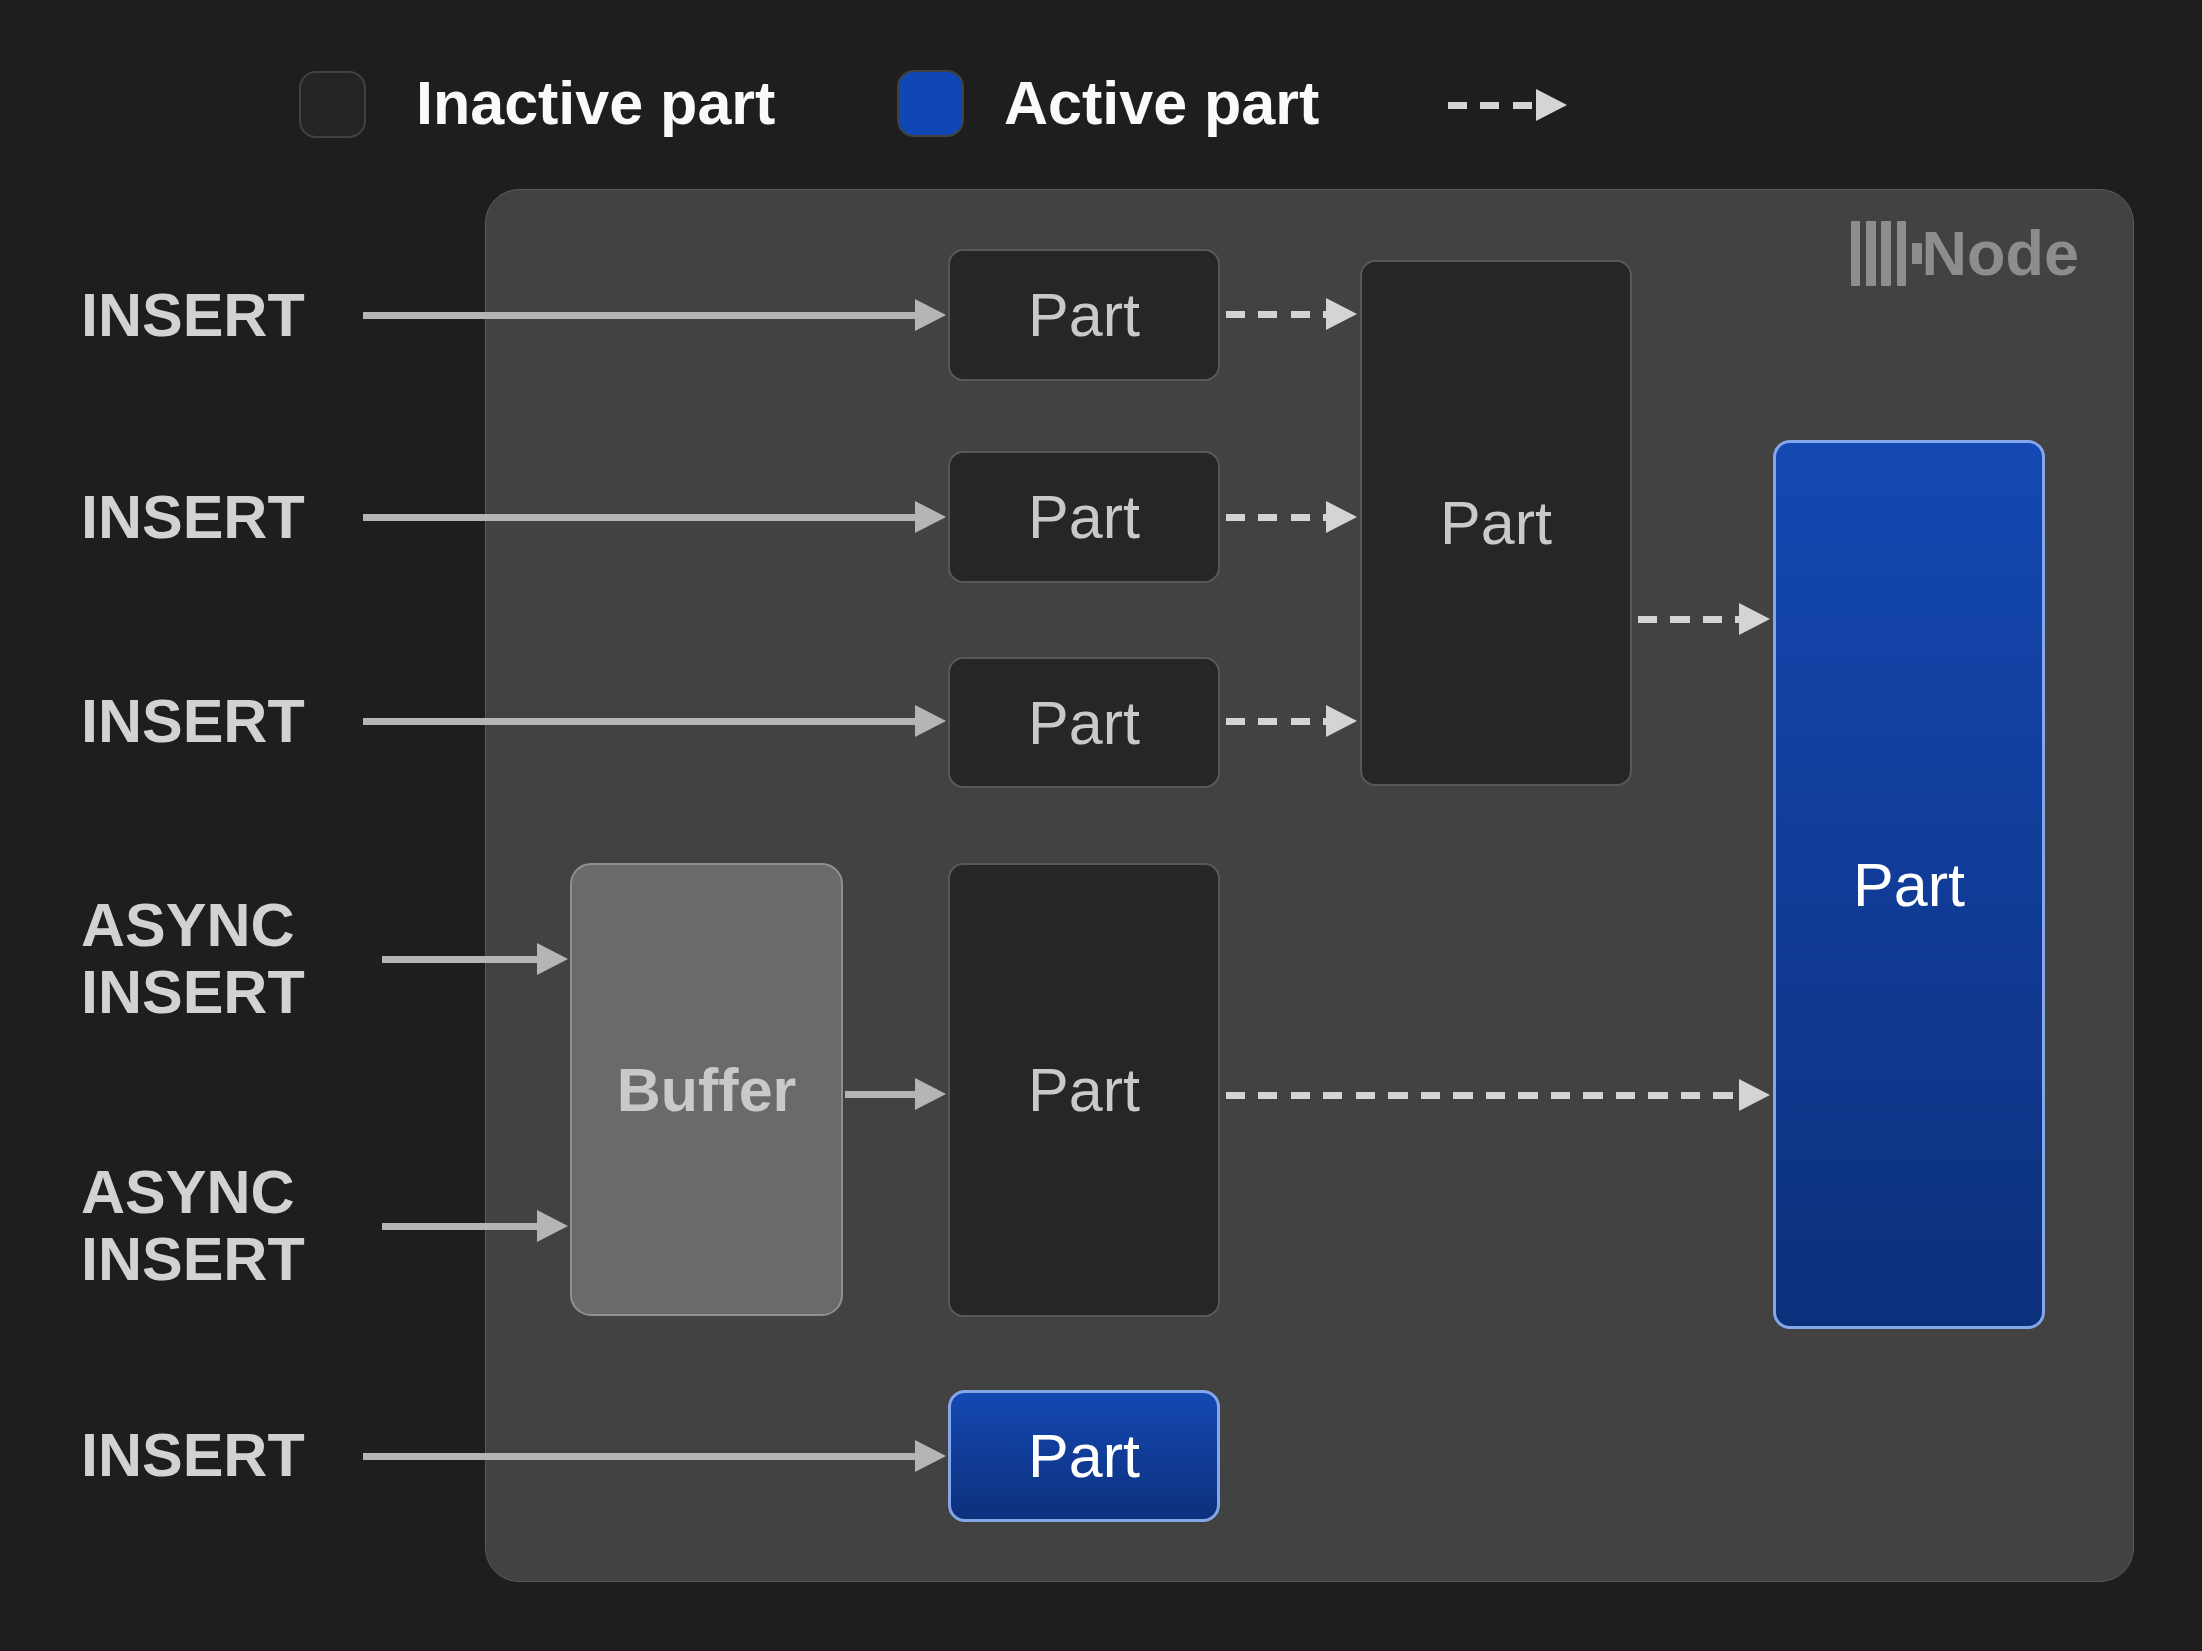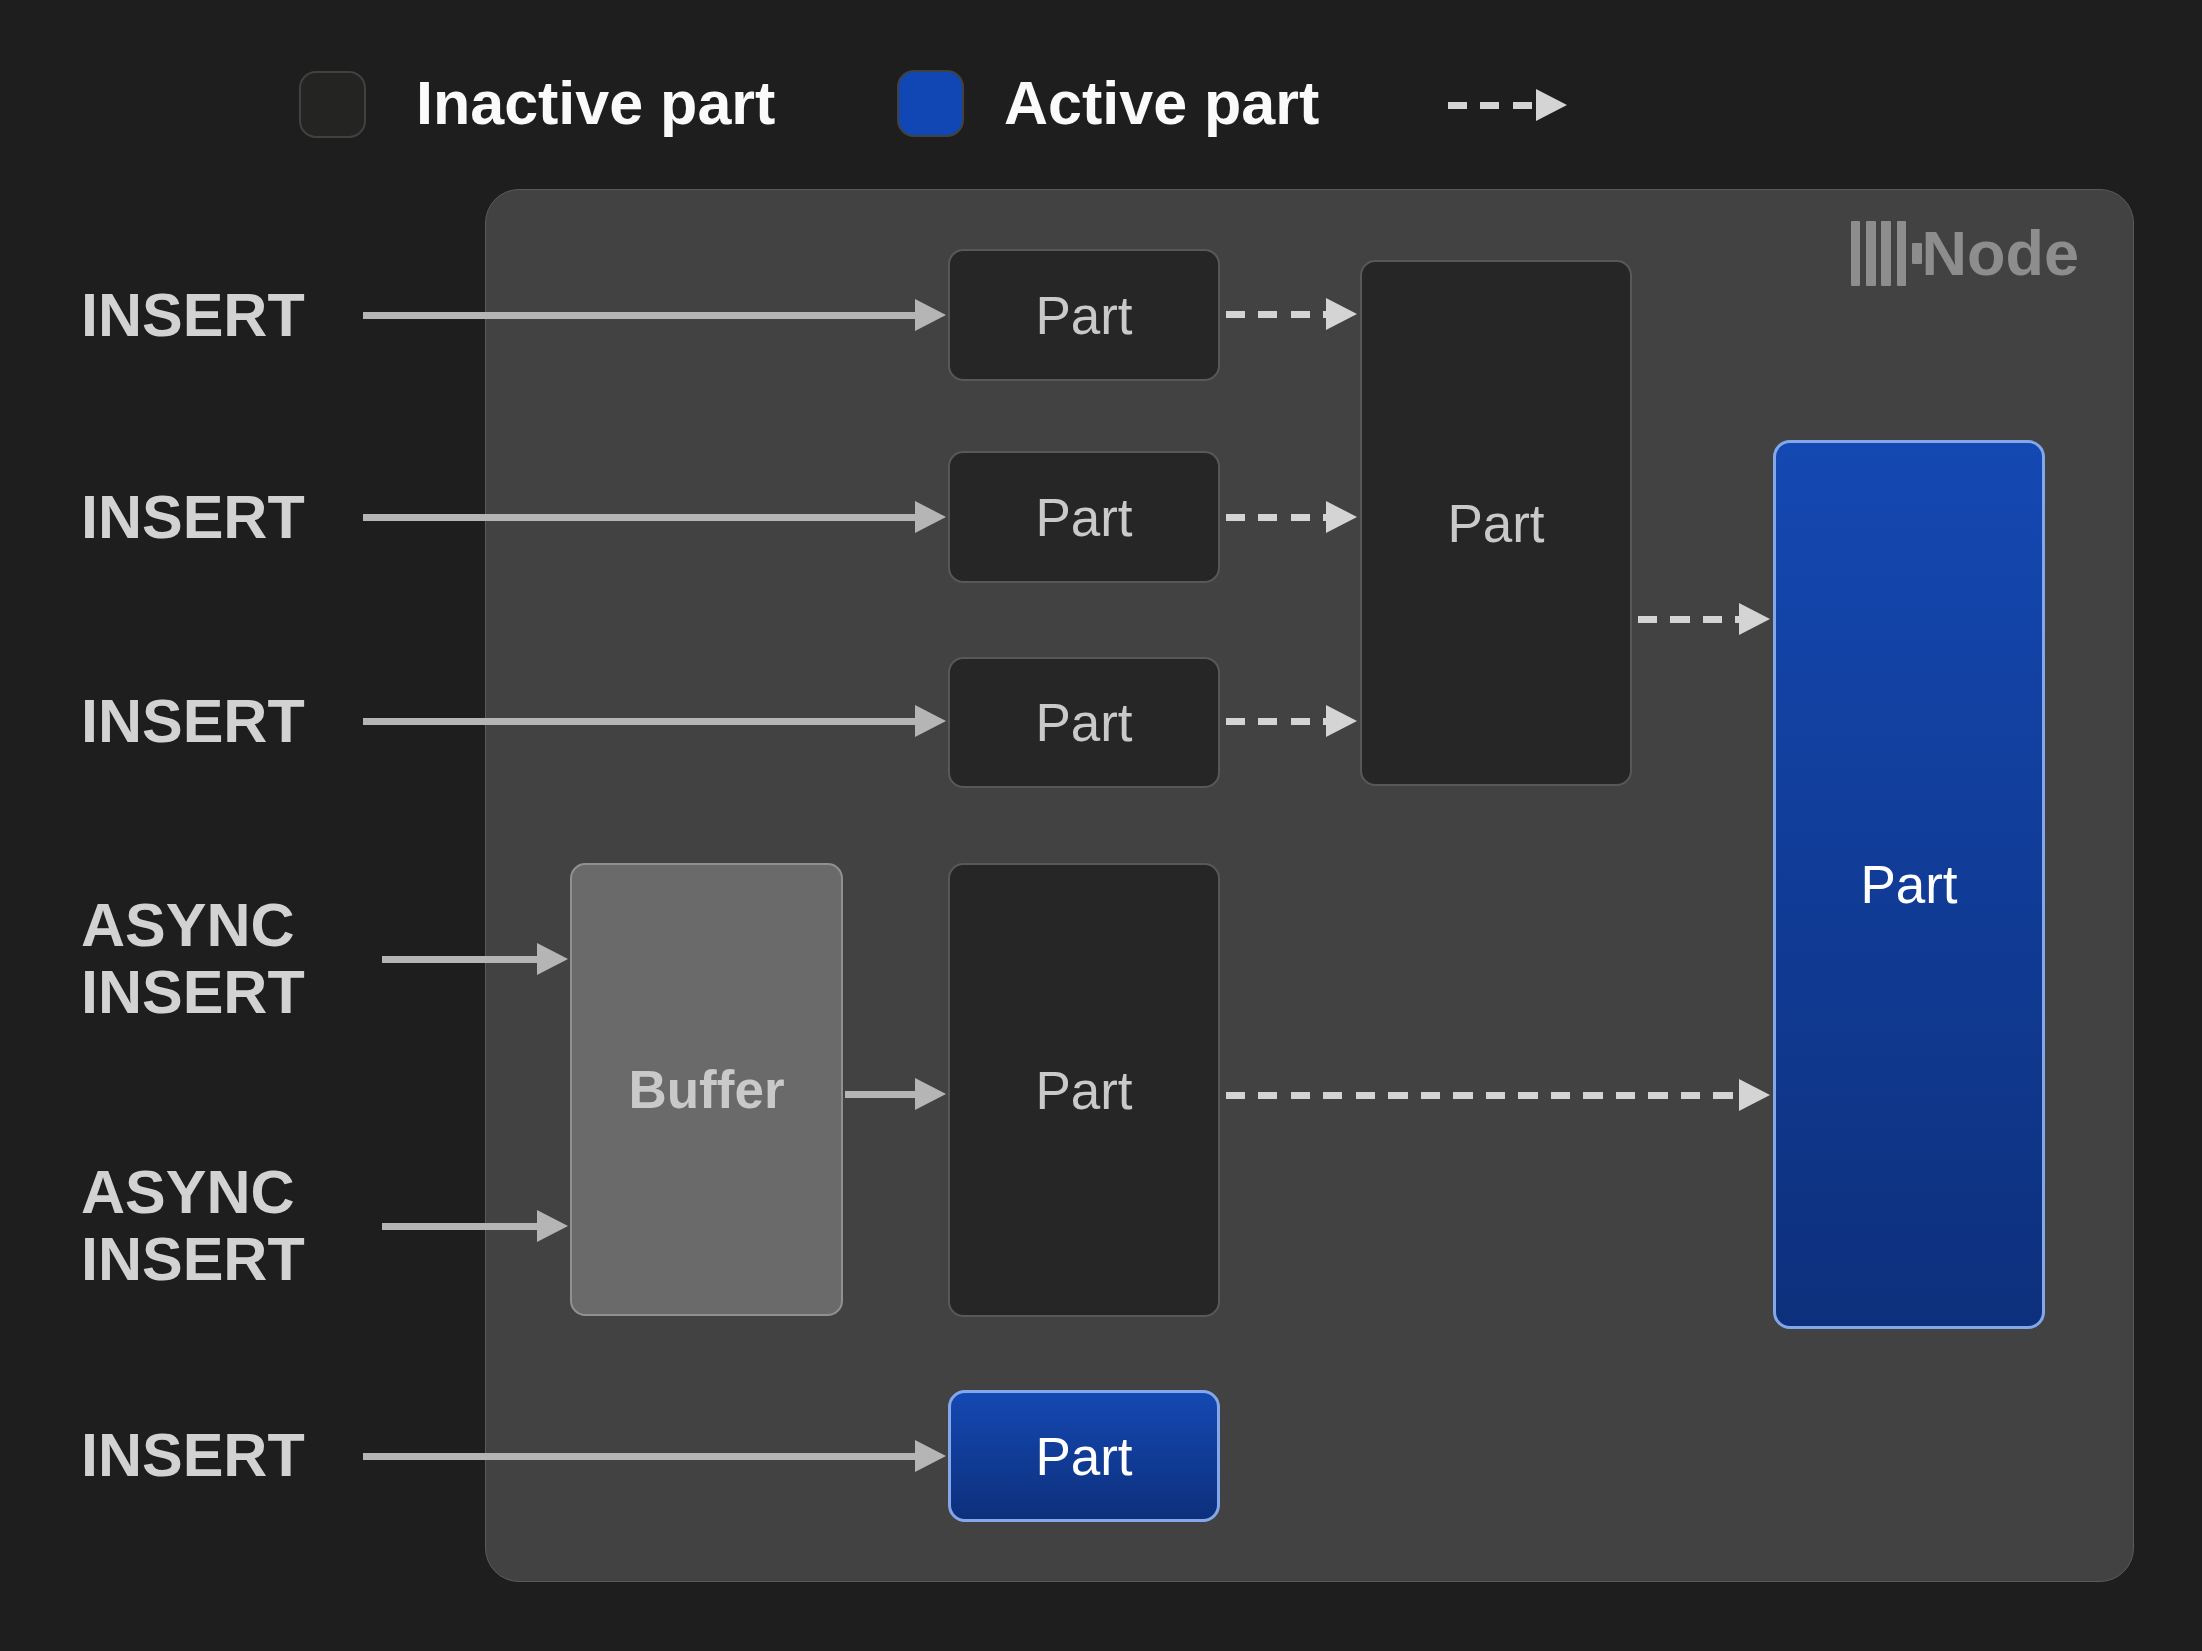--- a/index.html
+++ b/index.html
@@ -72,21 +72,21 @@
     line-height: 67px;
     white-space: pre-line;
   }
 
   
   .box {
     position: absolute;
     box-sizing: border-box;
     border-radius: 15.3px;
     display: flex; align-items: center; justify-content: center;
-    font-size: 53px; font-weight: 500;
+    font-size: 61px; font-weight: 500;
   }
   .box.part-inactive {
     background: var(--inactive-fill);
     border: 2.9px solid var(--inactive-border);
     color: var(--box-text);
   }
   .box.buffer {
     background: var(--buffer-fill);
     border: 2.9px solid var(--buffer-border);
     color: var(--box-text);
@@ -206,21 +206,21 @@
     <div class="shaft"></div>
       <div class="head"></div>
   </div>
 
   <div class="box part-inactive" style="left:948px;top:249px;width:272px;height:132px;">Part</div>
   <div class="box part-inactive" style="left:948px;top:451px;width:272px;height:132px;">Part</div>
   <div class="box part-inactive" style="left:948px;top:657px;width:272px;height:131px;">Part</div>
 
   <div class="box part-inactive" style="left:1360px;top:260px;width:272px;height:526px;">Part</div>
 
-  <div class="box buffer" style="left:570px;top:863px;width:273px;height:453px;">Buffer</div>
+  <div class="box buffer" style="left:570px;top:863px;width:273px;height:453px;border-radius:21px;">Buffer</div>
 
   <div class="box part-inactive" style="left:948px;top:863px;width:272px;height:454px;">Part</div>
 
   <div class="box part-active" style="left:1773px;top:440px;width:272px;height:889px;">Part</div>
 
   <div class="box part-active" style="left:948px;top:1390px;width:272px;height:132px;">Part</div>
 
 </div>
 
 

